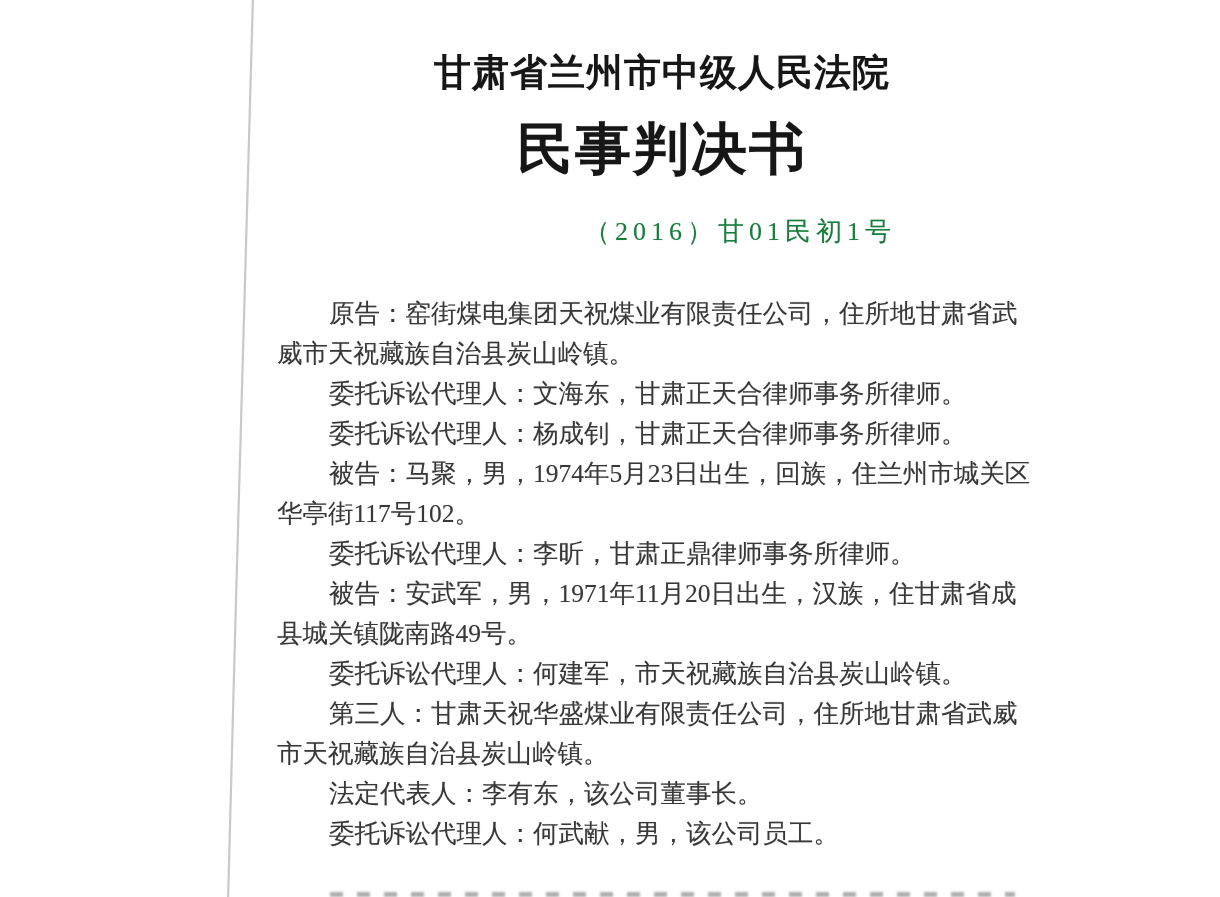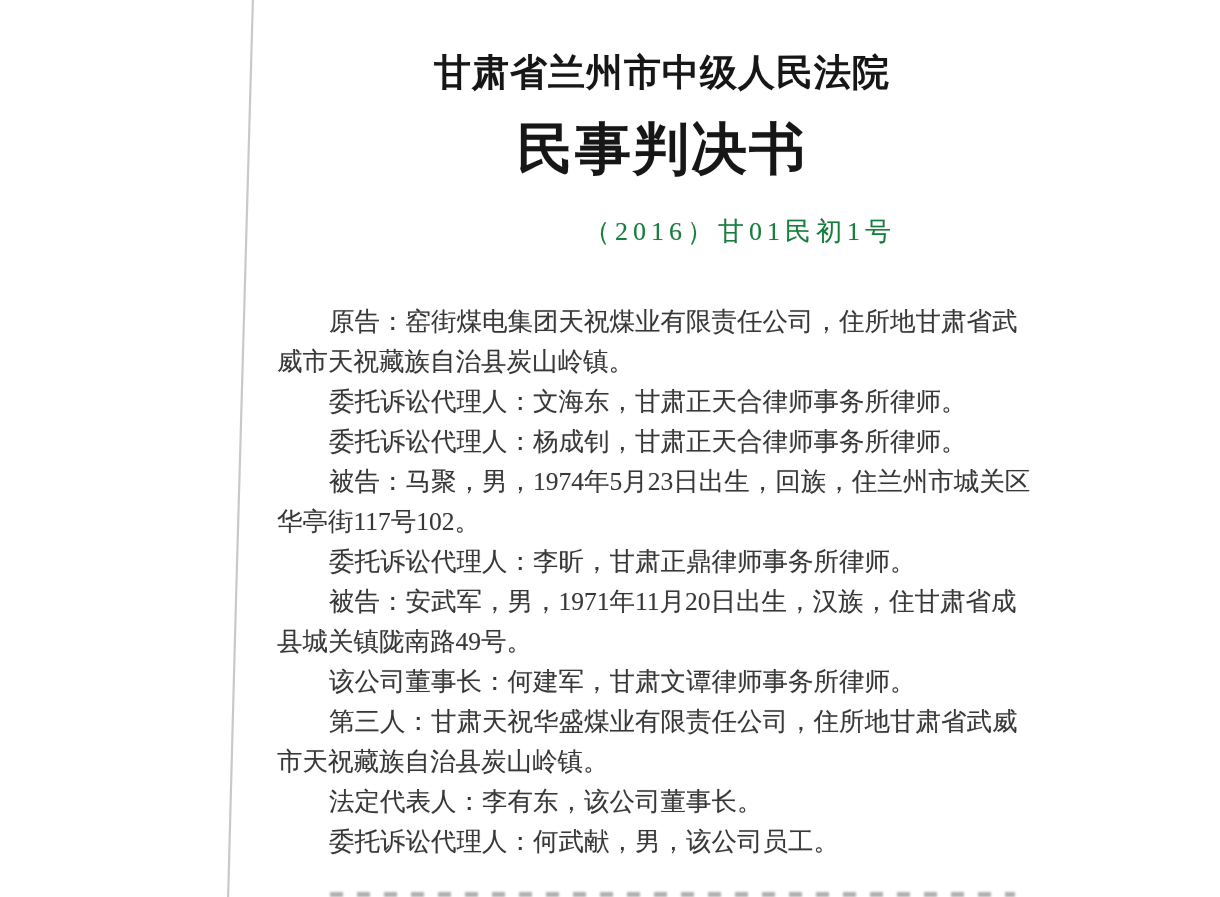--- a/index.html
+++ b/index.html
@@ -38,21 +38,21 @@
   .case-number{
     position:absolute;
     top:214px;right:152px;
     font-size:26px;
     letter-spacing:5px;
     color:#15803d;
     text-shadow:0 0 1px rgba(50,50,50,0.3);
   }
   .body-text{
     position:absolute;
-    left:277px;top:302px;width:766px;
+    left:277px;top:294px;width:766px;
     font-size:25.5px;
     color:#383838;
     text-shadow:0 0 1px rgba(56,56,56,0.3);
   }
   .line{
     height:40px;
     line-height:40px;
     white-space:nowrap;
   }
   .line.indent{padding-left:52px;}
@@ -93,21 +93,21 @@
   <div class="body-text">
       <div class="line indent">原告：窑街煤电集团天祝煤业有限责任公司，住所地甘肃省武</div>
       <div class="line">威市天祝藏族自治县炭山岭镇。</div>
       <div class="line indent">委托诉讼代理人：文海东，甘肃正天合律师事务所律师。</div>
       <div class="line indent">委托诉讼代理人：杨成钊，甘肃正天合律师事务所律师。</div>
       <div class="line indent">被告：马聚，男，1974年5月23日出生，回族，住兰州市城关区</div>
       <div class="line">华亭街117号102。</div>
       <div class="line indent">委托诉讼代理人：李昕，甘肃正鼎律师事务所律师。</div>
       <div class="line indent">被告：安武军，男，1971年11月20日出生，汉族，住甘肃省成</div>
       <div class="line">县城关镇陇南路49号。</div>
-      <div class="line indent">该公司董事长：何建军，甘肃文谭律师事务所律师。</div>
+      <div class="line indent">委托诉讼代理人：何建军，市天祝藏族自治县炭山岭镇。</div>
       <div class="line indent">第三人：甘肃天祝华盛煤业有限责任公司，住所地甘肃省武威</div>
       <div class="line">市天祝藏族自治县炭山岭镇。</div>
       <div class="line indent">法定代表人：李有东，该公司董事长。</div>
       <div class="line indent">委托诉讼代理人：何武献，男，该公司员工。</div>
     </div>
 
   <div class="cut-off-sliver"></div>
   <div class="speck"></div>
 
 </div>

